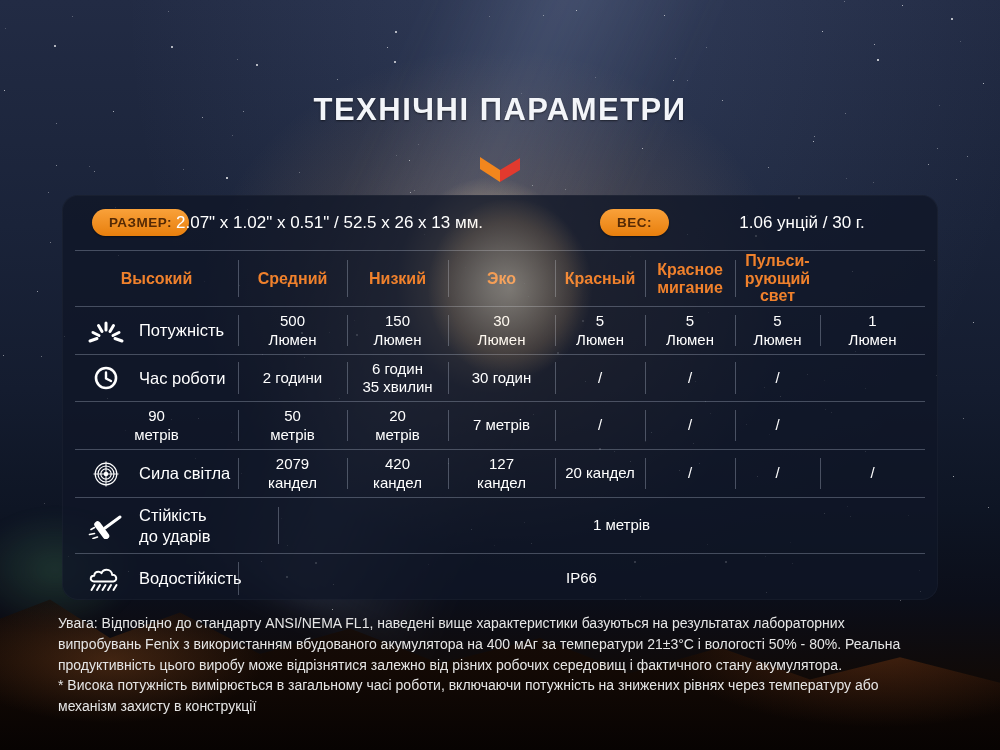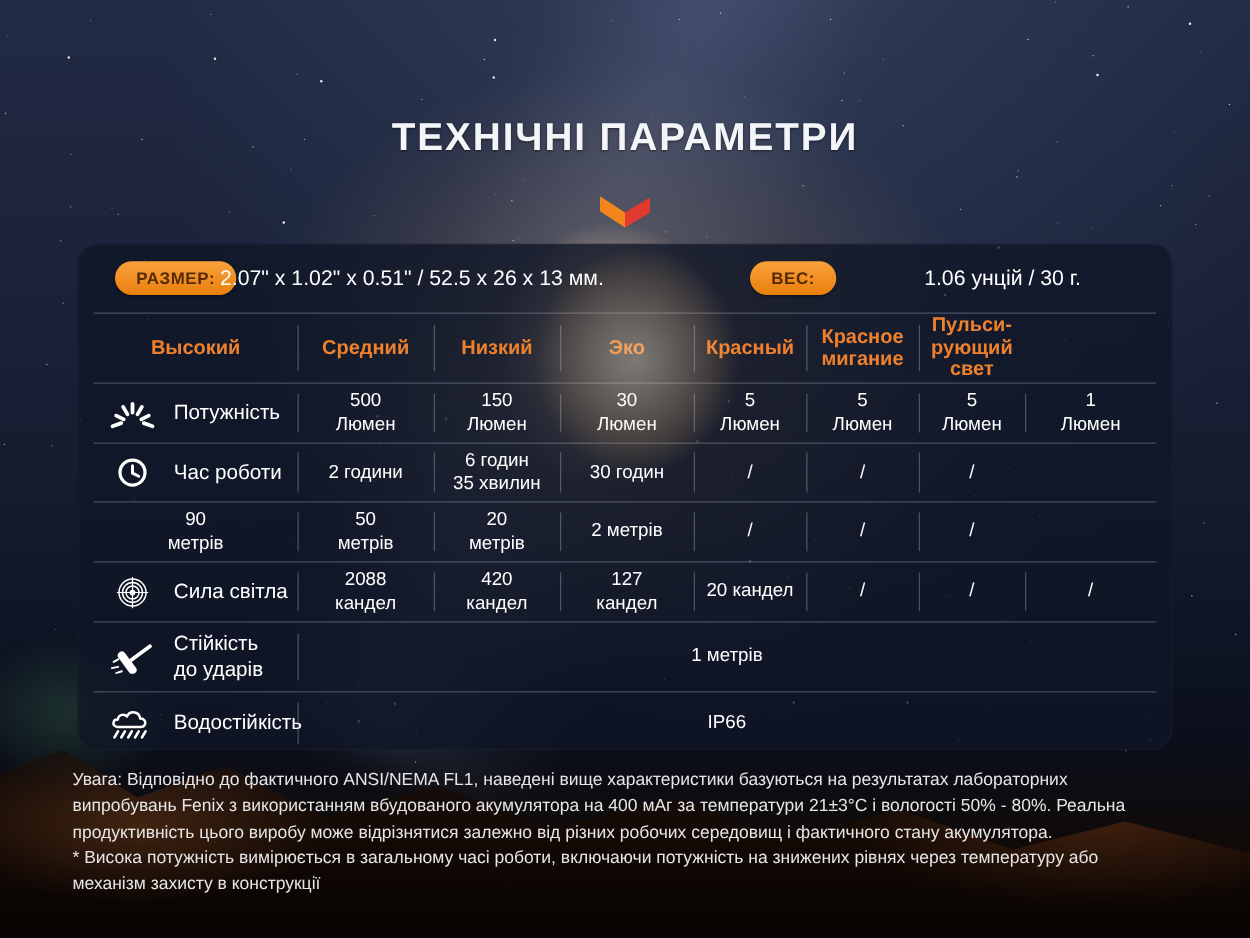--- a/index.html
+++ b/index.html
@@ -68,21 +68,21 @@
   .size-value{left:114px;}
   .weight-value{left:612px;width:256px;justify-content:center;}
   
   .tbl{position:absolute;left:13px;top:55px;width:850px;}
   .tr{display:grid;border-top:1px solid rgba(195,205,225,.30);}
   .grid8{grid-template-columns:163px 109px 101px 107px 90px 90px 85px 105px;}
   .grid2{grid-template-columns:163px 687px;}
   .rh-head{height:55px;}
   .rh-a{height:47px;}
   .rh-b{height:46px;}
-  .rh-imp{height:55px;}
+  .rh-imp{height:55px;gap:40px;}
   .rh-wat{height:49px;}
   .td{
     position:relative;display:flex;align-items:center;justify-content:center;
     text-align:center;color:#fff;font-size:15px;line-height:1.22;white-space:pre-line;
   }
   .td+.td::before{
     content:"";position:absolute;left:0;top:16%;height:68%;width:1px;
     background:rgba(195,205,225,.32);
   }
   .th{color:#f0812c;font-weight:bold;font-size:16px;line-height:1.12;}
@@ -358,41 +358,41 @@
       <div class="td">/</div>
     </div>
 
     <div class="tr grid8 rh-a">
       <div class="td">90
 метрів</div>
       <div class="td">50
 метрів</div>
       <div class="td">20
 метрів</div>
-      <div class="td">2 метрів</div>
+      <div class="td">7 метрів</div>
       <div class="td">/</div>
       <div class="td">/</div>
       <div class="td">/</div>
     </div>
 
     <div class="tr grid8 rh-a">
       <div class="td label-cell">
         <span class="icon">
           <svg width="40" height="26" viewBox="0 0 40 26" stroke="#fff" fill="none">
             <circle cx="20" cy="13" r="2.3" fill="#fff" stroke="none"></circle>
             <circle cx="20" cy="13" r="5.2" stroke-width="1.2"></circle>
             <circle cx="20" cy="13" r="8" stroke-width="1.2"></circle>
             <circle cx="20" cy="13" r="10.8" stroke-width="1.2"></circle>
             <path d="M20 0.5 V25.5" stroke-width="1"></path>
             <path d="M7.5 13 H32.5" stroke-width="0.9"></path>
           </svg>
         </span>
         <span>Сила світла</span>
       </div>
-      <div class="td">2088
+      <div class="td">2079
 кандел</div>
       <div class="td">420
 кандел</div>
       <div class="td">127
 кандел</div>
       <div class="td">20 кандел</div>
       <div class="td">/</div>
       <div class="td">/</div>
       <div class="td">/</div>
     </div>
@@ -424,18 +424,18 @@
       </div>
       <div class="td">IP66</div>
     </div>
 
   </div>
 </div>
 
 <div class="glow-over"></div>
 
 <div class="footer">
-  <div>Увага: Відповідно до фактичного ANSI/NEMA FL1, наведені вище характеристики базуються на результатах лабораторних</div>
+  <div>Увага: Відповідно до стандарту ANSI/NEMA FL1, наведені вище характеристики базуються на результатах лабораторних</div>
   <div>випробувань Fenix з використанням вбудованого акумулятора на 400 мАг за температури 21±3°C і вологості 50% - 80%. Реальна</div>
   <div>продуктивність цього виробу може відрізнятися залежно від різних робочих середовищ і фактичного стану акумулятора.</div>
   <div>* Висока потужність вимірюється в загальному часі роботи, включаючи потужність на знижених рівнях через температуру або</div>
   <div>механізм захисту в конструкції</div>
 </div>
 
 </body></html>

